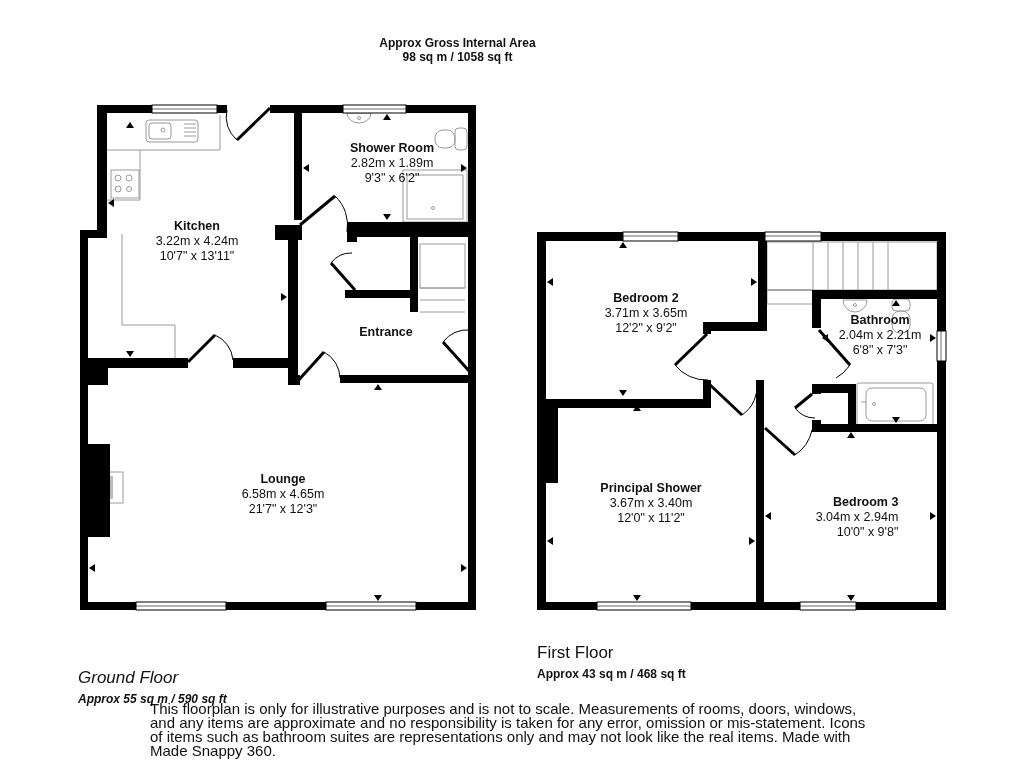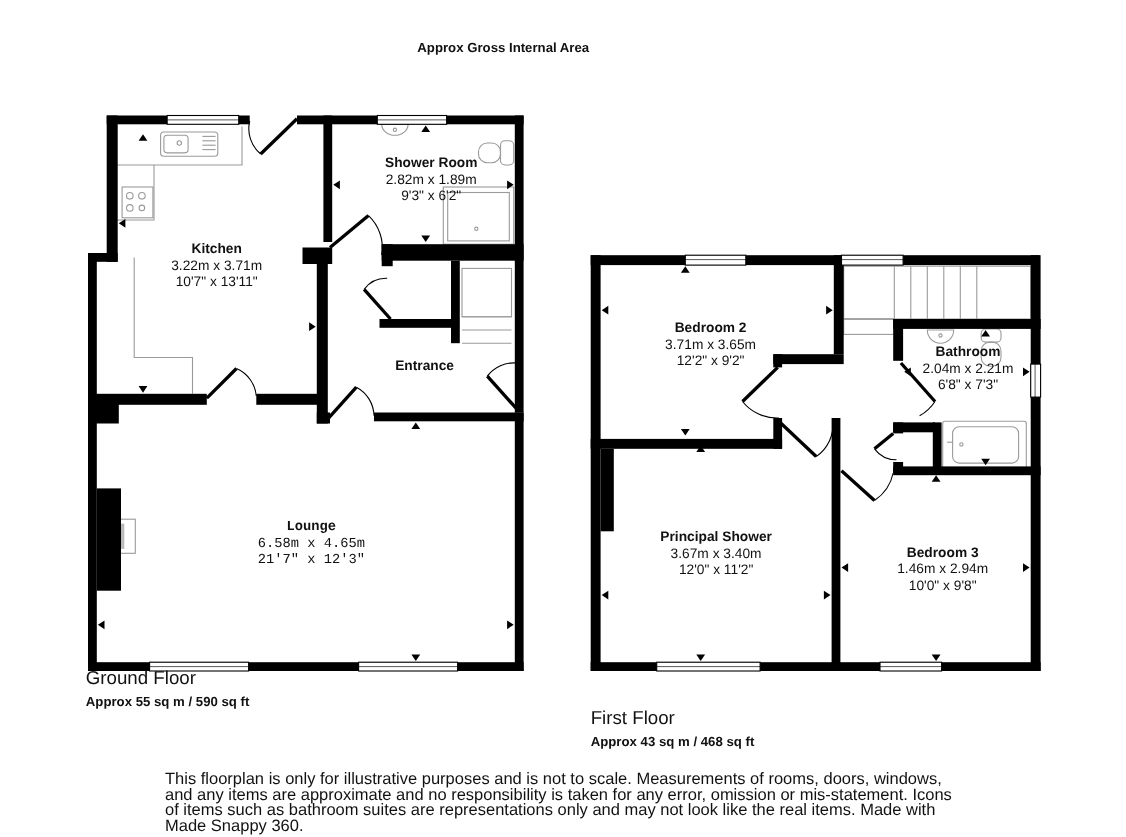--- a/index.html
+++ b/index.html
@@ -12,20 +12,21 @@
   .room-label .dim { display:block; }
   .floor-name { font-size:17px; line-height:20px; }
   .floor-area { font-size:12px; font-weight:bold; line-height:14px; }
   .disclaimer { left:150px; width:724px; top:702px; text-align:left; font-size:15px; line-height:14px; }
 </style>
 </head>
 <body>
 
 <div class="abs title">
   <div>Approx Gross Internal Area</div>
+  <div>98 sq m / 1058 sq ft</div>
 </div>
 
 <svg class="plan" width="1024" height="761" viewBox="0 0 1024 761">
   <defs>
     <marker id="none"></marker>
   </defs>
 
   <g>
 
     <g fill="none" stroke="#9a9a9a" stroke-width="1">
@@ -239,59 +240,59 @@
       <polygon points="851,432 847,438 855,438"></polygon>
       <polygon points="765,516 771,512 771,520"></polygon>
       <polygon points="936,516 930,512 930,520"></polygon>
       <polygon points="851,601 847,595 855,595"></polygon>
     </g>
   </g>
 </svg>
 
 <div class="room-label" style="left:197px; top:219px;">
   <span class="name">Kitchen</span>
-  <span class="dim">3.22m x 3.71m</span>
+  <span class="dim">3.22m x 4.24m</span>
   <span class="dim">10'7" x 13'11"</span>
 </div>
 <div class="room-label" style="left:392px; top:141px;">
   <span class="name">Shower Room</span>
   <span class="dim">2.82m x 1.89m</span>
   <span class="dim">9'3" x 6'2"</span>
 </div>
 <div class="room-label" style="left:386px; top:325px;">
   <span class="name">Entrance</span>
 </div>
-<div class="room-label" style="left:283px; top:472px;font-family:Liberation Mono, monospace;">
+<div class="room-label" style="left:283px; top:472px;">
   <span class="name">Lounge</span>
   <span class="dim">6.58m x 4.65m</span>
   <span class="dim">21'7" x 12'3"</span>
 </div>
 
 <div class="room-label" style="left:631px; top:291px;margin-left:15px;">
   <span class="name">Bedroom 2</span>
   <span class="dim">3.71m x 3.65m</span>
   <span class="dim">12'2" x 9'2"</span>
 </div>
 <div class="room-label" style="left:880px; top:313px;">
   <span class="name">Bathroom</span>
   <span class="dim">2.04m x 2.21m</span>
   <span class="dim">6'8" x 7'3"</span>
 </div>
 <div class="room-label" style="left:651px; top:481px;">
   <span class="name">Principal Shower</span>
   <span class="dim">3.67m x 3.40m</span>
   <span class="dim">12'0" x 11'2"</span>
 </div>
-<div class="room-label" style="left:857px; top:495px;">
+<div class="room-label" style="left:857px; top:495px;text-align:right;">
   <span class="name">Bedroom 3</span>
-  <span class="dim">1.46m x 2.94m</span>
+  <span class="dim">3.04m x 2.94m</span>
   <span class="dim">10'0" x 9'8"</span>
 </div>
 
-<div class="abs" style="left:78px; top:607px;">
+<div class="abs" style="left:78px; top:668px;font-style:italic;">
   <div class="floor-name">Ground Floor</div>
   <div class="floor-area" style="margin-top:4px;">Approx 55 sq m / 590 sq ft</div>
 </div>
 <div class="abs" style="left:537px; top:643px;">
   <div class="floor-name">First Floor</div>
   <div class="floor-area" style="margin-top:4px;text-align:center;">Approx 43 sq m / 468 sq ft</div>
 </div>
 
 <div class="abs disclaimer">This floorplan is only for illustrative purposes and is not to scale. Measurements of rooms, doors, windows, and any items are approximate and no responsibility is taken for any error, omission or mis-statement. Icons of items such as bathroom suites are representations only and may not look like the real items. Made with Made Snappy 360.</div>
 

